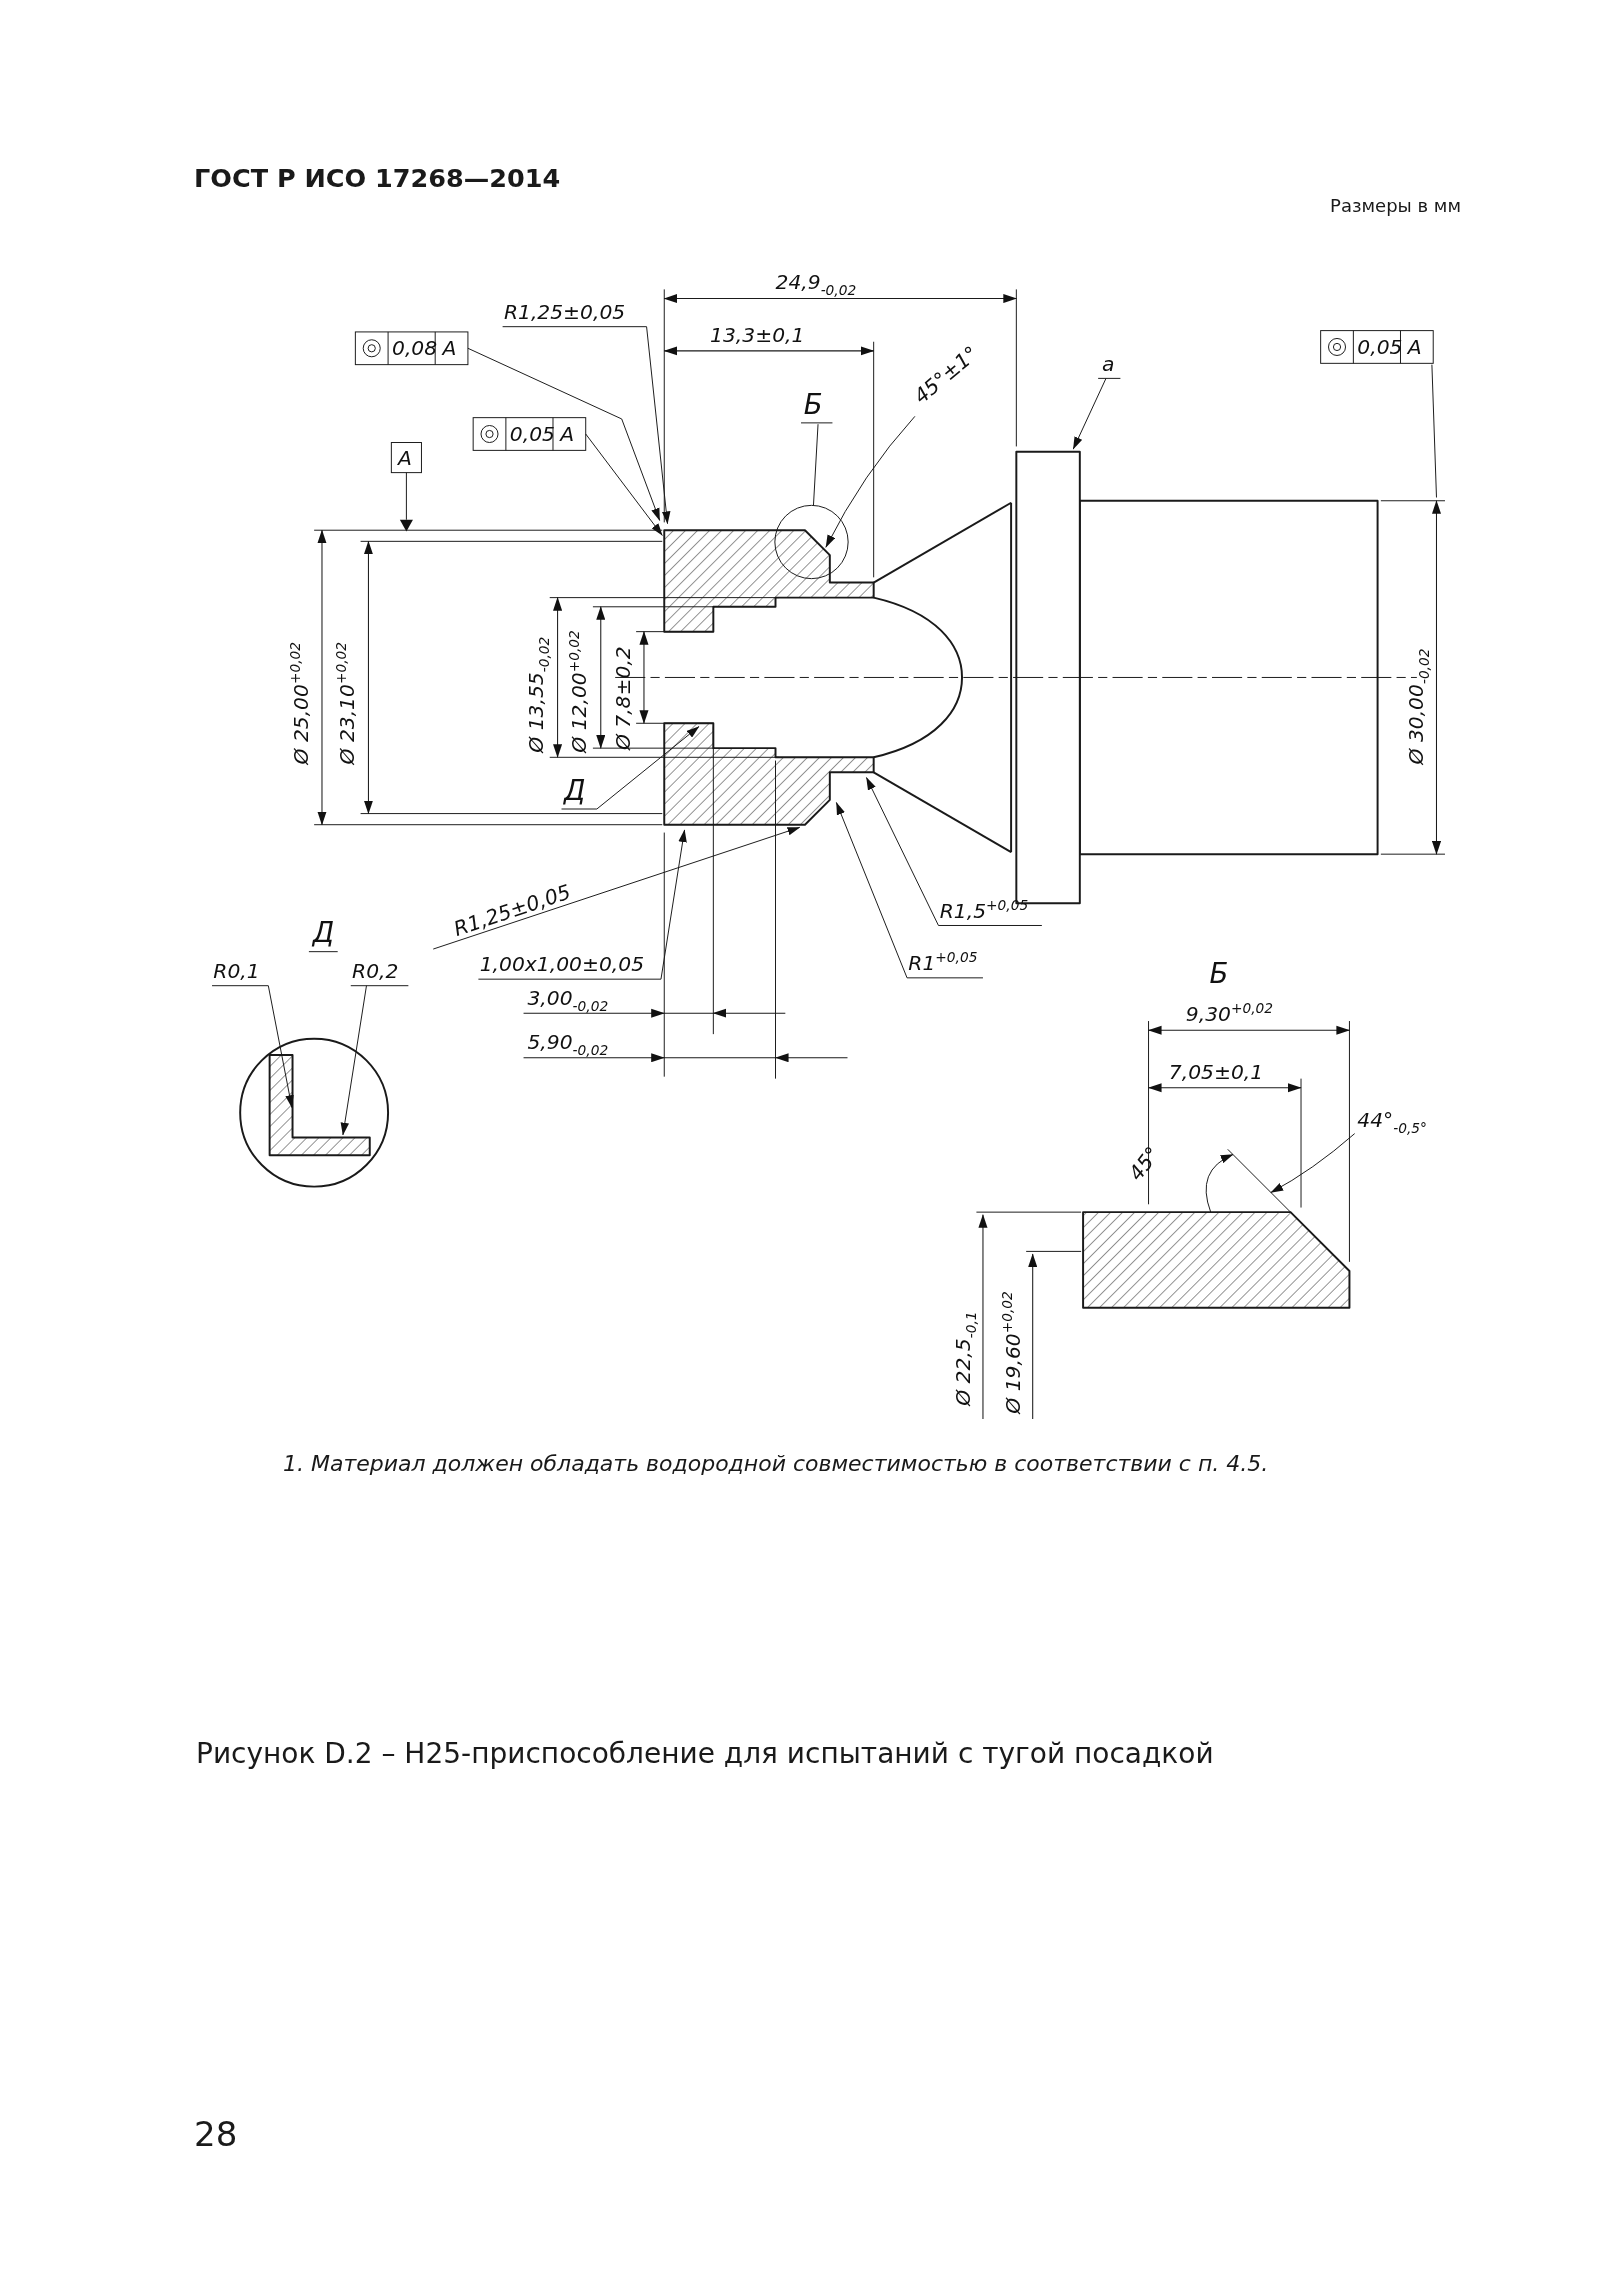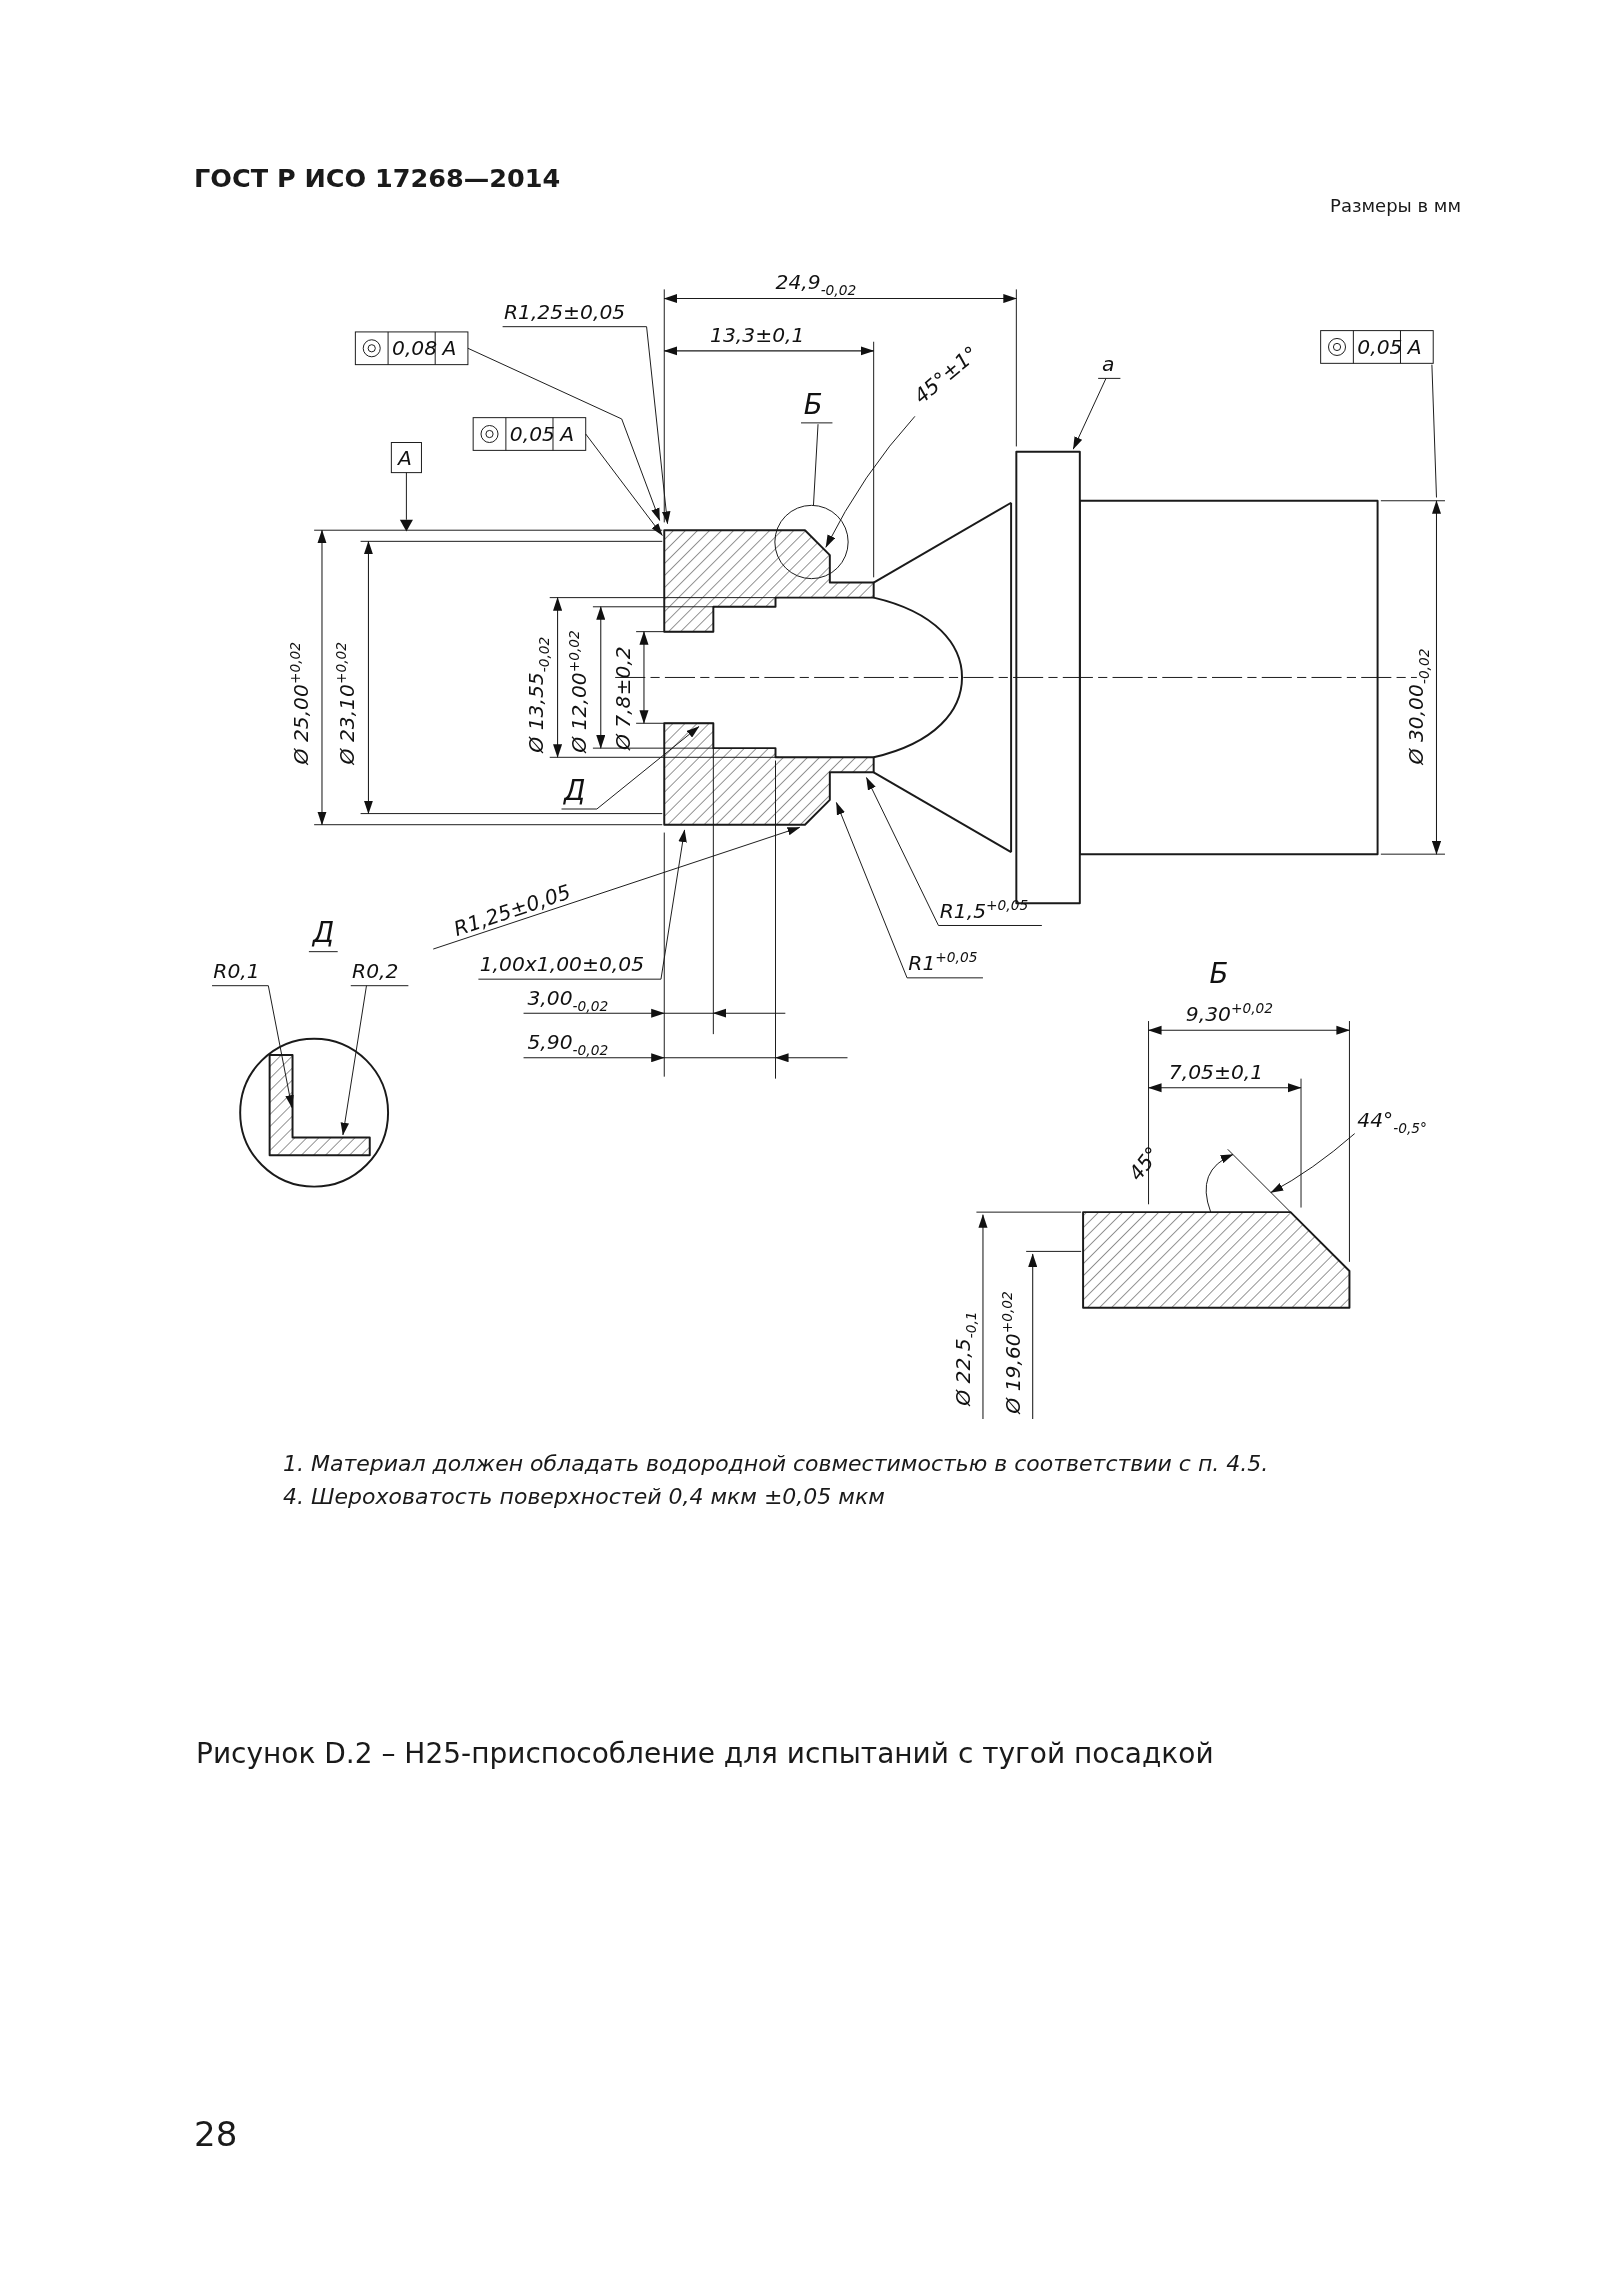--- a/index.html
+++ b/index.html
@@ -265,18 +265,17 @@
       <line class="dim" x1="1578" y1="2168" x2="1578" y2="1916" marker-end="url(#ar)"></line>
       <g transform="translate(1558,2160) rotate(-90)">
           <text x="0" y="0"><tspan>Ø 19,60</tspan><tspan class="tol" dy="-12">+0,02</tspan></text>
         </g>
     </g>
   </g>
 </svg>
 
 <div class="abs notes">
   <div>1. Материал должен обладать водородной совместимостью в соответствии с п. 4.5.</div>
-  <div>4.  Шероховатость  поверхностей  0,4 мкм ±0,05 мкм</div>
 </div>
 
 <div class="abs caption">Рисунок D.2 – Н25-приспособление для испытаний с тугой посадкой</div>
 <div class="abs pagenum">28</div>
 
 
 </body></html>

